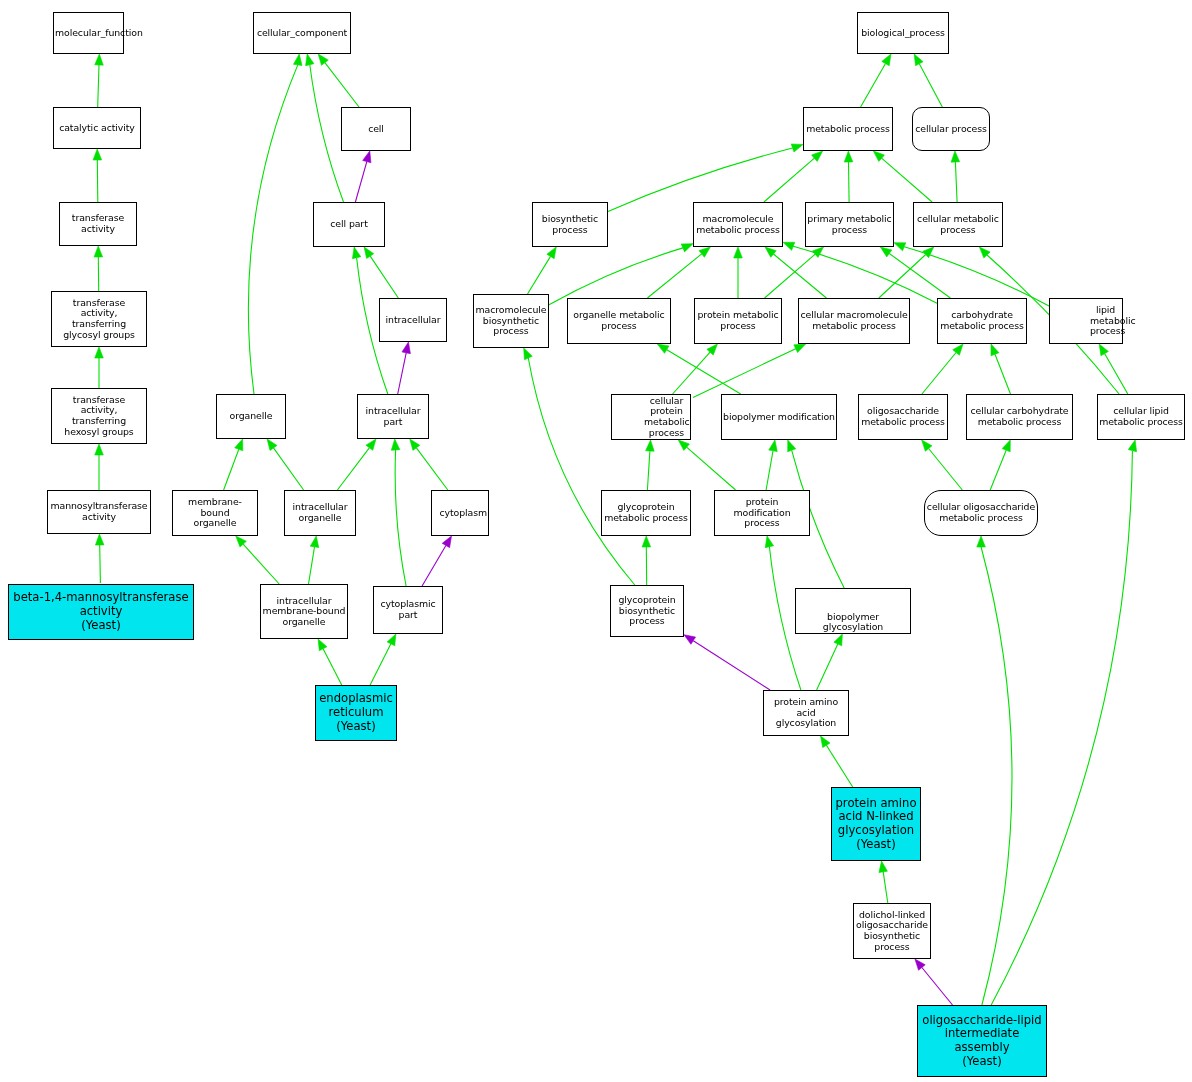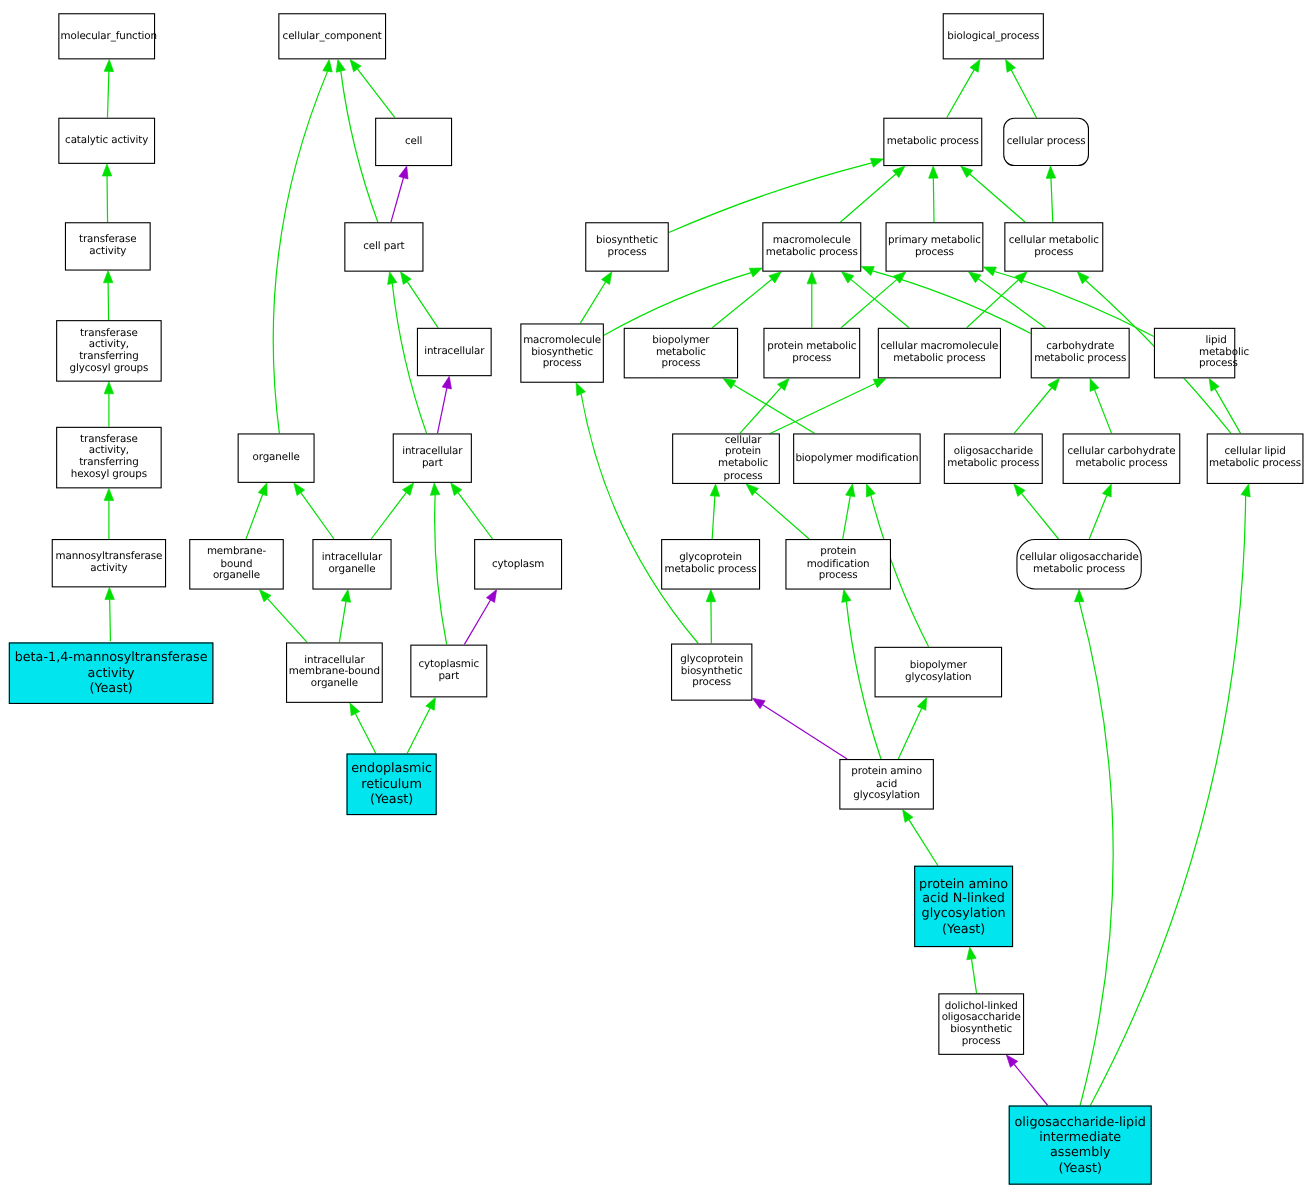--- a/index.html
+++ b/index.html
@@ -139,21 +139,21 @@
       <polygon points="820.5045045045046,736 830.0092772810594,743.0106557800293 822.7349598814769,747.5980631491354" fill="#00e000" stroke="#00e000" stroke-width="0.6"></polygon>
       <path d="M887.8,903.0 Q885.5,887.4 883.2,871.9" fill="none" stroke="#00e000" stroke-width="1.1"></path>
       <polygon points="881.5327102803739,861 887.4122006935096,871.2431241563229 878.9067658905423,872.5149648745237" fill="#00e000" stroke="#00e000" stroke-width="0.6"></polygon>
       <path d="M952.5,1005.0 Q937.2,986.3 921.9,967.5" fill="none" stroke="#9900cc" stroke-width="1.1"></path>
       <polygon points="914.9090909090909,959 925.2027229884951,964.7906077931303 918.5466902153465,970.2364527893427" fill="#9900cc" stroke="#9900cc" stroke-width="0.6"></polygon>
       <path d="M981.9,1005.0 Q1042.5,775.9 981.1,547.0" fill="none" stroke="#00e000" stroke-width="1.1"></path>
       <polygon points="981.0435606060606,536 985.3643861899864,546.99183634673 976.7644016140725,547.0081241963055" fill="#00e000" stroke="#00e000" stroke-width="0.6"></polygon>
       <path d="M991.2,1005.0 Q1129.6,745.1 1132.4,450.7" fill="none" stroke="#00e000" stroke-width="1.1"></path>
       <polygon points="1135.139423076923,440 1136.590182373732,451.7211474465055 1128.2564693675279,449.59765326703996" fill="#00e000" stroke="#00e000" stroke-width="0.6"></polygon>
     </svg>
-<div class="node" style="left: 53px; top: 12px; width: 88px; height: 42px;">
+<div class="node" style="left: 53px; top: 12px; width: 71px; height: 42px;">
       <span>molecular_function</span>
     </div>
     <div class="node" style="left: 53px; top: 107px; width: 88px; height: 42px;">
       <span>catalytic activity</span>
     </div>
     <div class="node" style="left: 59px; top: 202px; width: 78px; height: 44px;">
       <span>transferase
 activity</span>
     </div>
     <div class="node" style="left: 51px; top: 291px; width: 96px; height: 56px;">
@@ -195,21 +195,21 @@
 part</span>
     </div>
     <div class="node" style="left: 172px; top: 490px; width: 86px; height: 46px;">
       <span>membrane-bound
 organelle</span>
     </div>
     <div class="node" style="left: 284px; top: 490px; width: 72px; height: 46px;">
       <span>intracellular
 organelle</span>
     </div>
-    <div class="node" style="left: 431px; top: 490px; width: 80px; height: 46px;">
+    <div class="node" style="left: 431px; top: 490px; width: 58px; height: 46px; text-align: right;">
       <span>cytoplasm</span>
     </div>
     <div class="node" style="left: 260px; top: 584px; width: 88px; height: 55px;">
       <span>intracellular
 membrane-bound
 organelle</span>
     </div>
     <div class="node" style="left: 373px; top: 586px; width: 70px; height: 48px;">
       <span>cytoplasmic
 part</span>
@@ -243,40 +243,40 @@
     <div class="node" style="left: 913px; top: 202px; width: 90px; height: 45px;">
       <span>cellular metabolic
 process</span>
     </div>
     <div class="node" style="left: 473px; top: 294px; width: 76px; height: 54px;">
       <span>macromolecule
 biosynthetic
 process</span>
     </div>
     <div class="node" style="left: 567px; top: 298px; width: 104px; height: 46px;">
-      <span>biopolymer metabolic
+      <span>organelle metabolic
 process</span>
     </div>
     <div class="node" style="left: 694px; top: 298px; width: 88px; height: 46px;">
       <span>protein metabolic
 process</span>
     </div>
     <div class="node" style="left: 798px; top: 298px; width: 112px; height: 46px;">
       <span>cellular macromolecule
 metabolic process</span>
     </div>
     <div class="node" style="left: 937px; top: 298px; width: 90px; height: 46px;">
       <span>carbohydrate
 metabolic process</span>
     </div>
     <div class="node" style="left: 1049px; top: 298px; width: 74px; height: 46px; padding-left: 40px;">
       <span>lipid metabolic
 process</span>
     </div>
-    <div class="node" style="left: 611px; top: 394px; width: 98px; height: 46px; padding-left: 32px;">
+    <div class="node" style="left: 611px; top: 394px; width: 80px; height: 46px; padding-left: 32px;">
       <span>cellular protein
 metabolic process</span>
     </div>
     <div class="node" style="left: 721px; top: 394px; width: 116px; height: 46px;">
       <span>biopolymer modification</span>
     </div>
     <div class="node" style="left: 858px; top: 394px; width: 90px; height: 46px;">
       <span>oligosaccharide
 metabolic process</span>
     </div>
@@ -298,21 +298,21 @@
     </div>
     <div class="node" style="left: 924px; top: 490px; width: 114px; height: 46px; border-radius: 17px;">
       <span>cellular oligosaccharide
 metabolic process</span>
     </div>
     <div class="node" style="left: 610px; top: 585px; width: 74px; height: 52px;">
       <span>glycoprotein
 biosynthetic
 process</span>
     </div>
-    <div class="node" style="left: 795px; top: 588px; width: 116px; height: 46px;">
+    <div class="node" style="left: 795px; top: 588px; width: 116px; height: 46px; align-items: flex-end;">
       <span>biopolymer glycosylation</span>
     </div>
     <div class="node" style="left: 763px; top: 690px; width: 86px; height: 46px;">
       <span>protein amino
 acid glycosylation</span>
     </div>
     <div class="node hl" style="left: 831px; top: 787px; width: 90px; height: 74px;">
       <span>protein amino
 acid N-linked
 glycosylation

